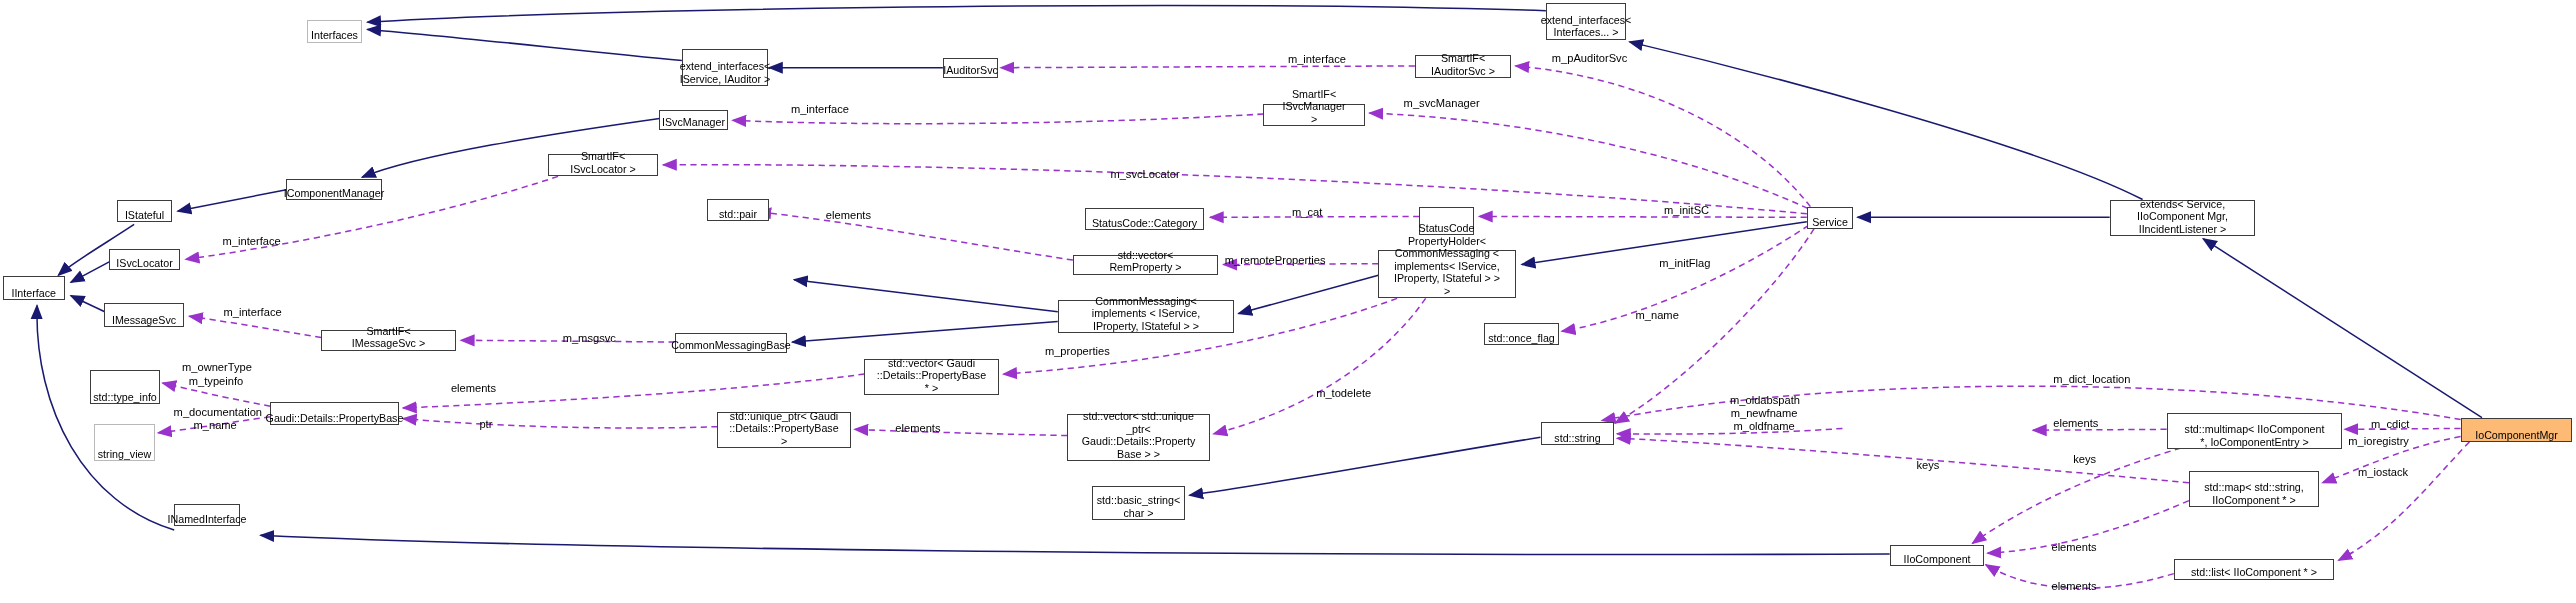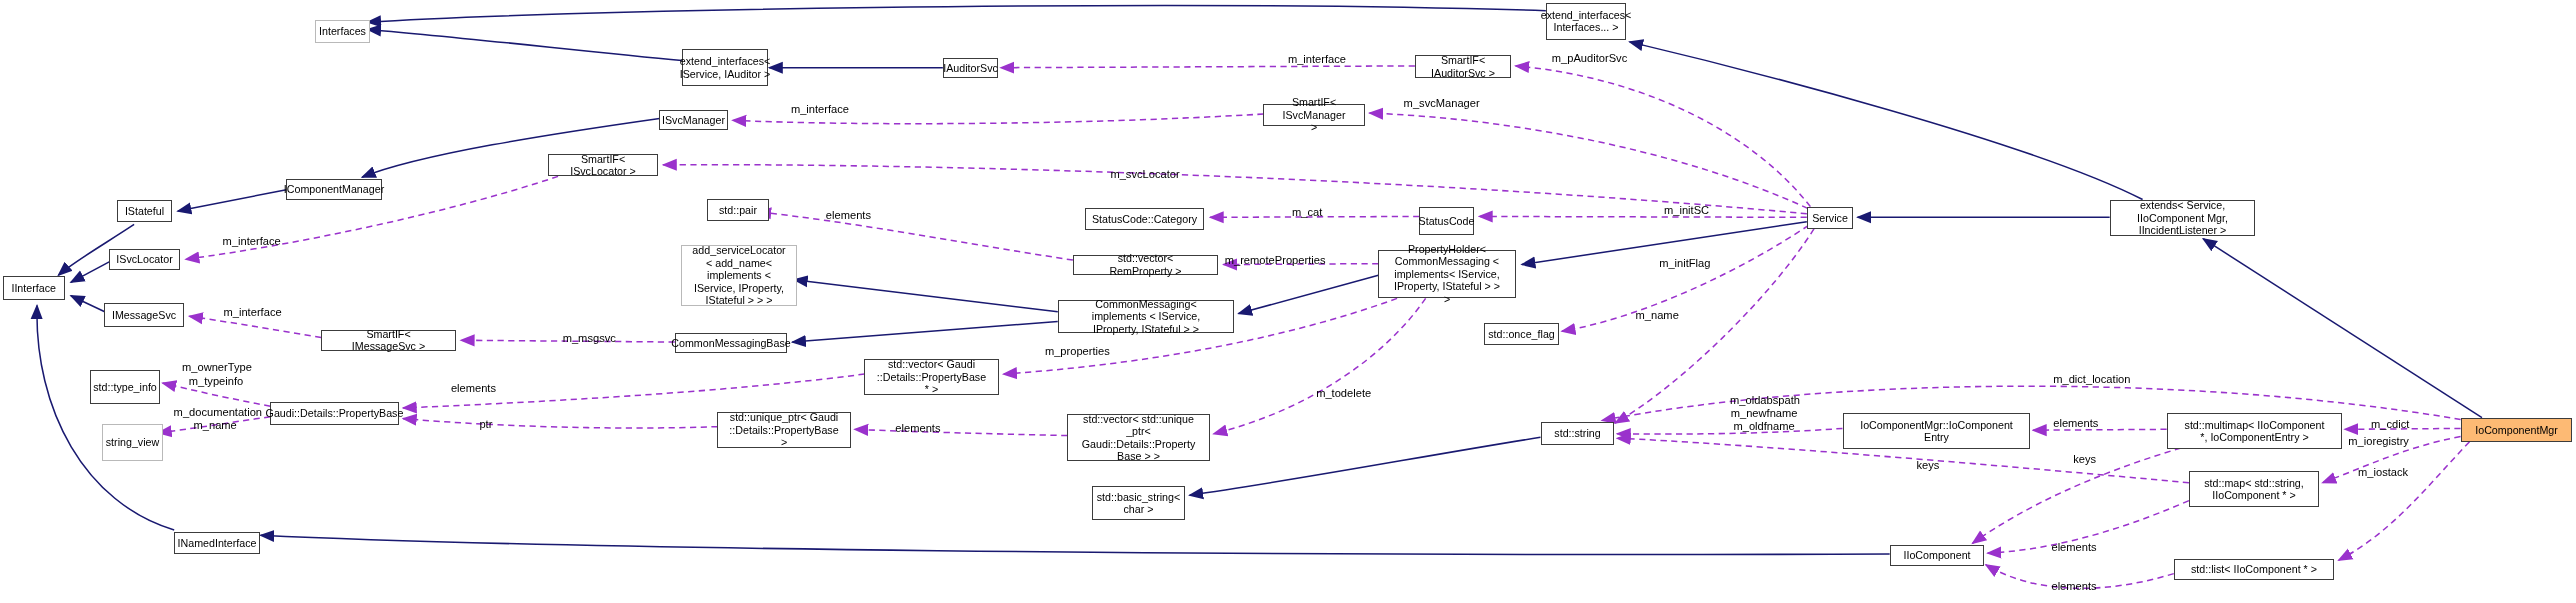--- a/index.html
+++ b/index.html
@@ -3,23 +3,23 @@
 <meta charset="utf-8">
 <style>
   html,body{margin:0;padding:0;background:#fff;}
   #canvas{position:relative;width:2576px;height:603px;background:#ffffff;overflow:hidden;
           font-family:"Liberation Sans","DejaVu Sans",sans-serif;}
   #edges{position:absolute;left:0;top:0;width:2576px;height:603px;z-index:1;}
   .edge-solid{fill:none;stroke:#191970;stroke-width:1.7;}
   .edge-dash{fill:none;stroke:#9a32cc;stroke-width:1.7;stroke-dasharray:7 5;}
   .elabel{font-size:12.5px;fill:#000;text-anchor:middle;}
   .node{position:absolute;z-index:2;box-sizing:border-box;background:#fff;border:1.8px solid #3c3c3c;
-        display:flex;align-items:center;justify-content:center;text-align:center;
+        display:flex;align-items:flex-end;justify-content:center;text-align:center;
         font-size:10.7px;line-height:12.5px;color:#000;padding:0 14px;overflow:visible;}
-  .node.light{border-color:#b9b9b9;margin-left:8px;}
+  .node.light{border-color:#b9b9b9;}
   .node.highlight{background:#fdba74;}
 </style>
 </head>
 <body>
 
 <div id="canvas">
 
   <svg id="edges" xmlns="http://www.w3.org/2000/svg" width="2576" height="603" viewBox="0 0 2891 677">
     <defs>
       <marker id="arr-solid" viewBox="0 0 10 10" refX="9" refY="5" markerWidth="10" markerHeight="10" orient="auto">
@@ -132,41 +132,38 @@
     </div>
   <div class="node" style="left:104px;top:303px;width:80px;height:24px">
       <span>IMessageSvc</span>
     </div>
   <div class="node" style="left:90px;top:370px;width:70px;height:34px">
       <span>std::type_info</span>
     </div>
   <div class="node light" style="left:94px;top:424px;width:61px;height:37px">
       <span>string_view</span>
     </div>
-  <div class="node" style="left:174px;top:532px;width:86px;height:22px">
+  <div class="node" style="left:174px;top:504px;width:66px;height:22px">
       <span>INamedInterface</span>
     </div>
   <div class="node" style="left:286px;top:179px;width:96px;height:21.4px">
       <span>IComponentManager</span>
     </div>
   <div class="node" style="left:548px;top:154px;width:110px;height:22px">
       <span>SmartIF&lt; ISvcLocator &gt;</span>
     </div>
   <div class="node" style="left:682px;top:49px;width:86px;height:37px">
       <span>extend_interfaces&lt; IService, IAuditor &gt;</span>
     </div>
   <div class="node" style="left:659px;top:110px;width:69px;height:19.6px">
       <span>ISvcManager</span>
     </div>
   <div class="node" style="left:707px;top:199px;width:62px;height:22px">
       <span>std::pair</span>
     </div>
-  <div class="node light" style="left:673px;top:245px;width:116px;height:61px">
-      <span>add_serviceLocator &lt; add_name&lt; implements &lt; IService, IProperty, IStateful &gt; &gt; &gt;</span>
-    </div>
   <div class="node" style="left:675px;top:333px;width:112px;height:19.6px">
       <span>CommonMessagingBase</span>
     </div>
   <div class="node" style="left:943px;top:58px;width:55px;height:19.6px">
       <span>IAuditorSvc</span>
     </div>
   <div class="node" style="left:321px;top:330px;width:135px;height:20.5px">
       <span>SmartIF&lt; IMessageSvc &gt;</span>
     </div>
   <div class="node" style="left:270px;top:402px;width:129px;height:23px">
@@ -213,23 +210,20 @@
     </div>
   <div class="node" style="left:1807px;top:207px;width:46px;height:22px">
       <span>Service</span>
     </div>
   <div class="node" style="left:1546px;top:2.7px;width:80px;height:37px">
       <span>extend_interfaces&lt; Interfaces... &gt;</span>
     </div>
   <div class="node" style="left:2110px;top:200px;width:145px;height:36px">
       <span>extends&lt; Service, IIoComponent Mgr, IIncidentListener &gt;</span>
     </div>
-  <div class="node" style="left:1843px;top:413px;width:187px;height:36px">
-      <span>IoComponentMgr::IoComponent Entry</span>
-    </div>
   <div class="node" style="left:1890px;top:545px;width:94px;height:21.4px">
       <span>IIoComponent</span>
     </div>
   <div class="node" style="left:2167px;top:413px;width:175px;height:36px">
       <span>std::multimap&lt; IIoComponent *, IoComponentEntry &gt;</span>
     </div>
   <div class="node" style="left:2189px;top:471px;width:130px;height:36px">
       <span>std::map&lt; std::string, IIoComponent * &gt;</span>
     </div>
   <div class="node" style="left:2174px;top:559px;width:160px;height:20.5px">

